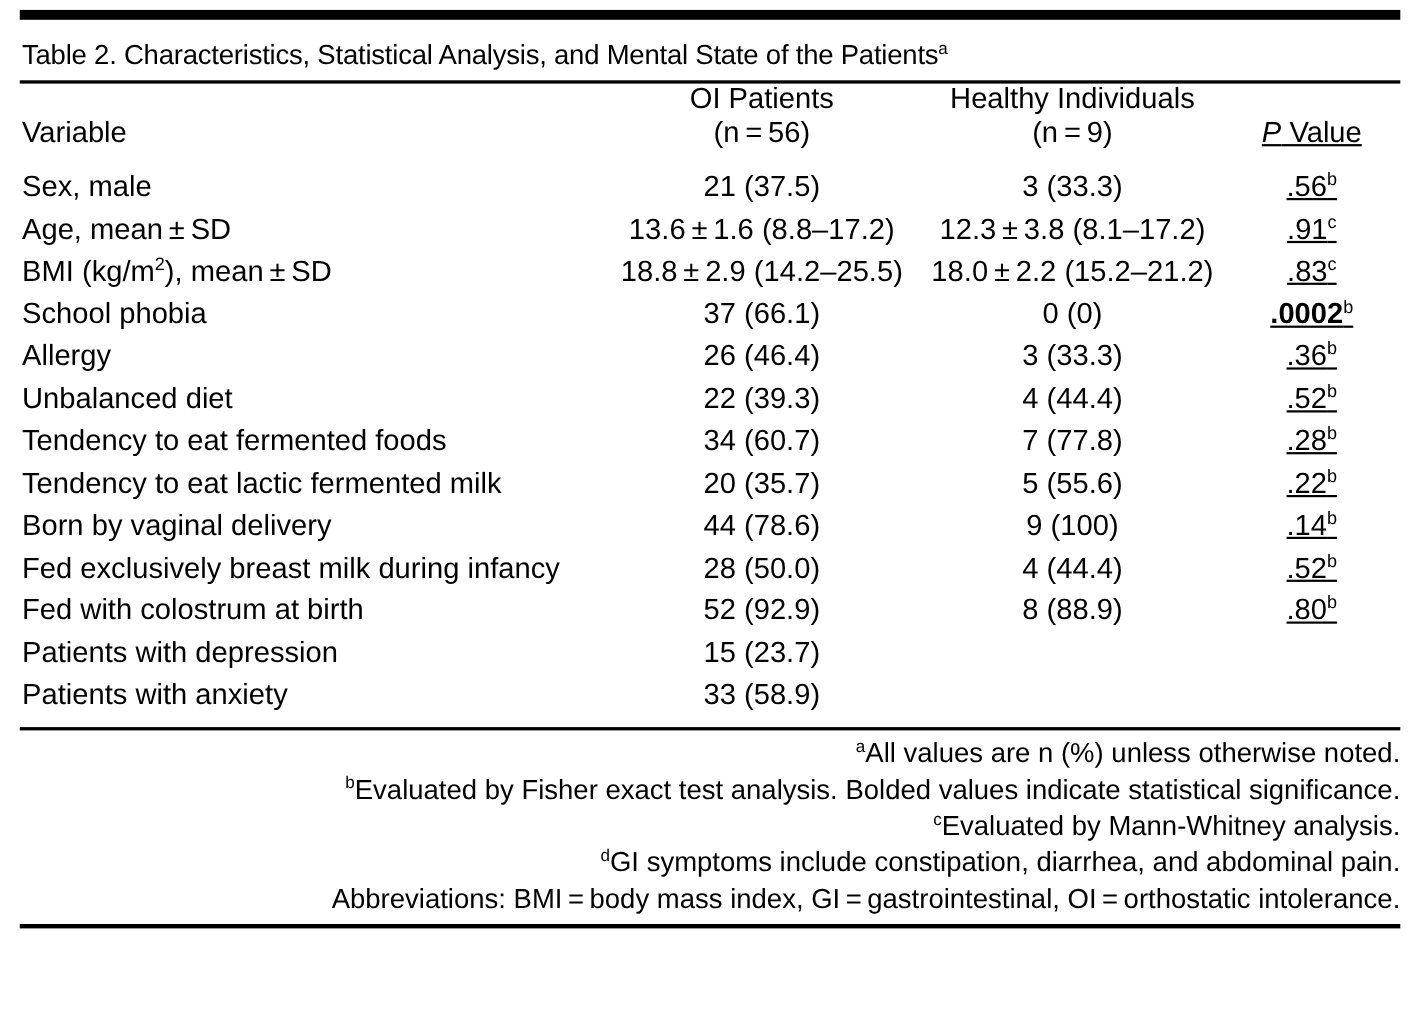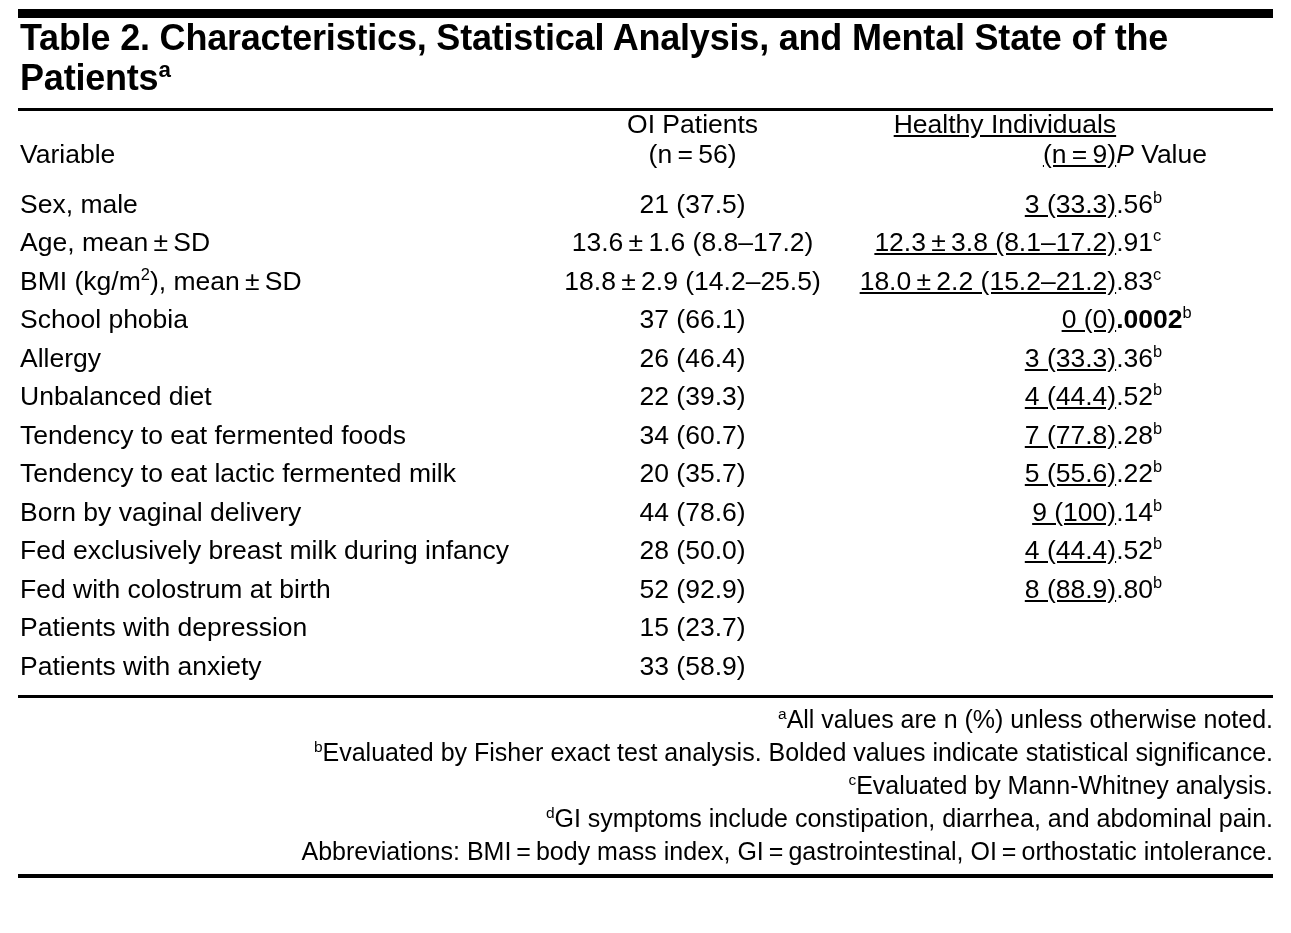--- a/index.html
+++ b/index.html
@@ -22,24 +22,24 @@
   .rule-top {
     height: 9px;
     background: #000;
     margin-top: 9px;
   }
   .rule-thin {
     height: 3px;
     background: #000;
   }
   .title {
-    font-size: 36px;
-    font-weight: bold;
+    font-size: 25px;
+    font-weight: normal;
     letter-spacing: -0.2px;
-    padding: 0 0 9px 2px;
+    padding: 18px 0 9px 2px;
     line-height: 1.12;
   }
   .title sup {
     font-size: 0.62em;
     vertical-align: super;
     line-height: 0;
   }
   table {
     border-collapse: collapse;
     width: 100%;
@@ -50,22 +50,22 @@
     padding: 0;
     vertical-align: bottom;
     font-weight: normal;
   }
   thead th {
     font-size: 26.5px;
     padding-bottom: 2px;
   }
   .col-var   { width: 42.5%; text-align: left; padding-left: 2px; }
   .col-oi    { width: 22.5%; text-align: center; }
-  .col-hi    { width: 22.5%; text-align: right; text-decoration: underline; }
-  .col-p     { width: 12.5%; text-align: left; padding-right: 4px; }
+  .col-hi    { width: 22.5%; text-align: center; }
+  .col-p     { width: 12.5%; text-align: center; padding-right: 4px; text-decoration: underline; }
 
   .hdr-line1 td, .hdr-line1 th { padding-bottom: 4px; }
   .hdr-line2 td, .hdr-line2 th { padding-bottom: 6px; }
 
   tbody td {
     height: 37.5px;
     padding-top: 1px;
   }
   tbody tr:first-child td { padding-top: 6px; }
   tbody tr:last-child td  { padding-bottom: 16px; }

